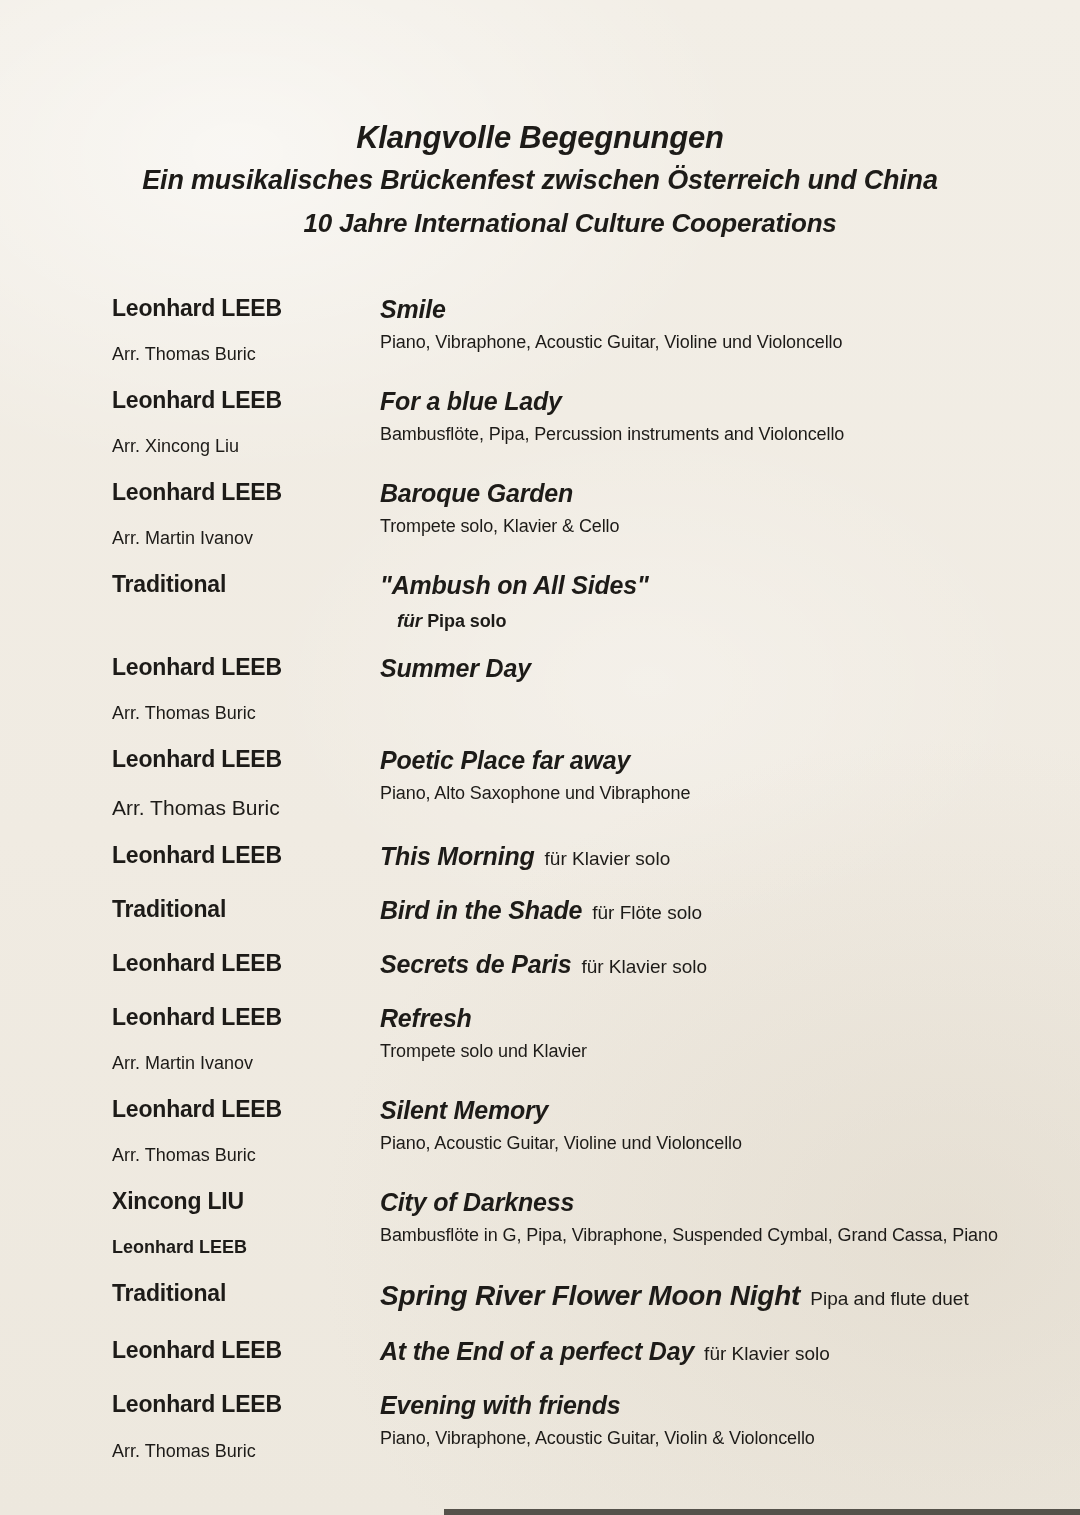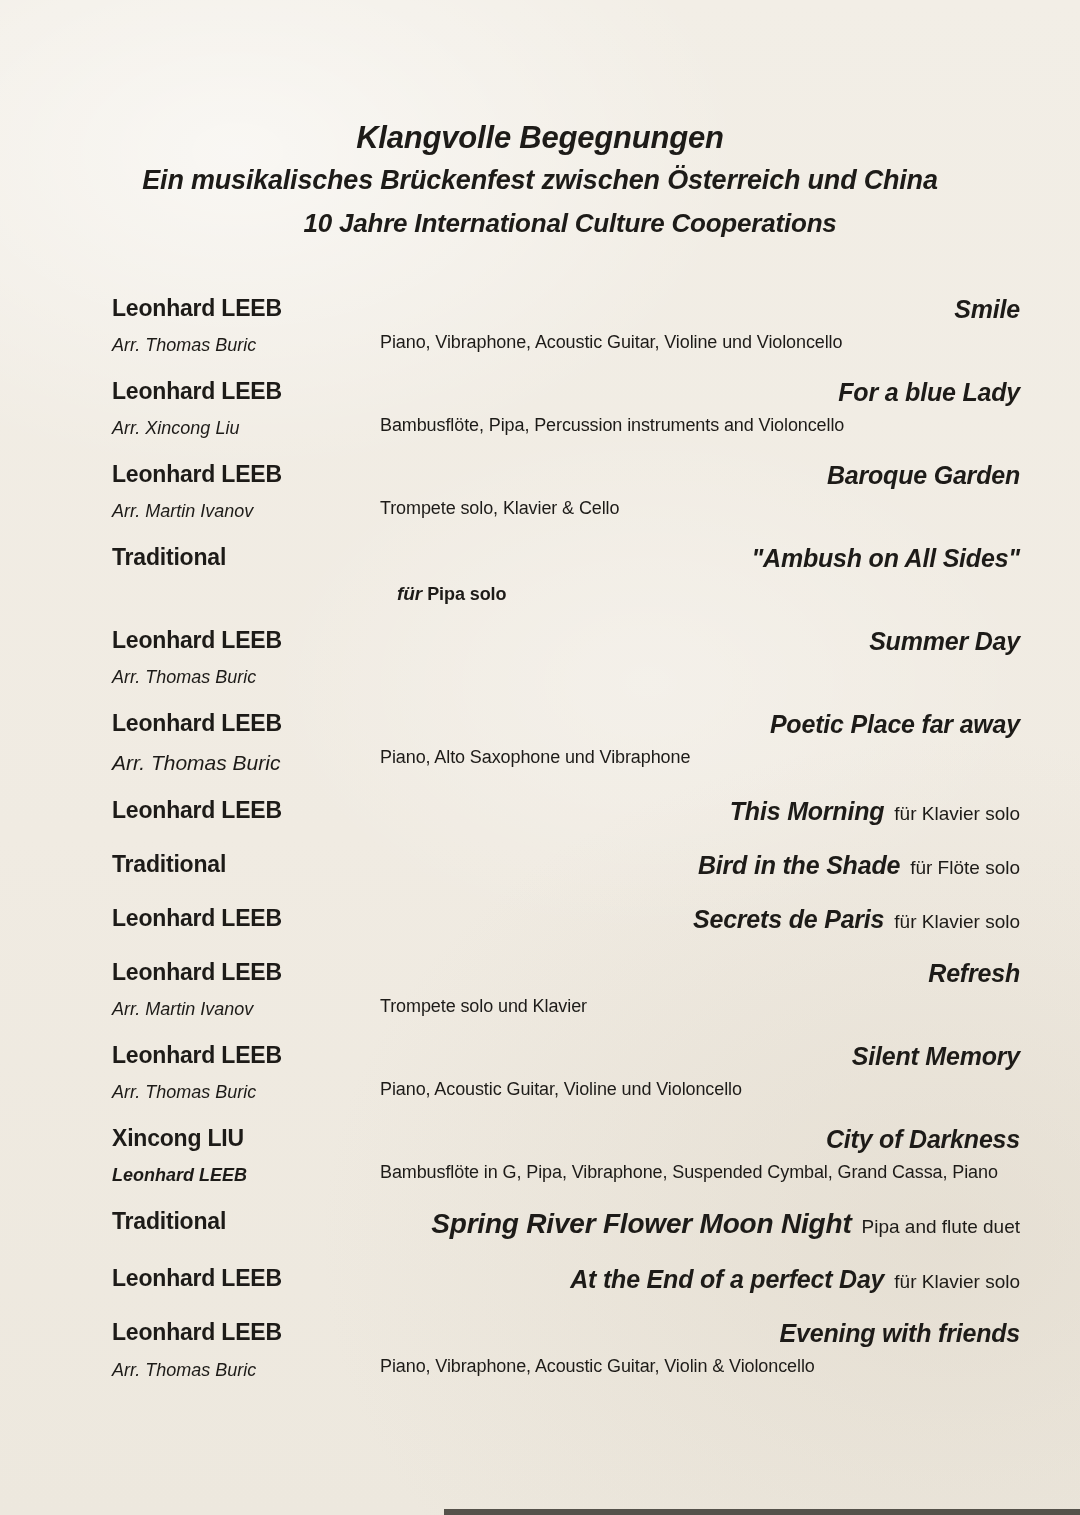--- a/index.html
+++ b/index.html
@@ -27,24 +27,24 @@
   .hdr h1{margin:0 0 9px 0;font-size:31px;line-height:1.15;font-weight:bold;font-style:italic;letter-spacing:-0.2px;}
   .hdr h2{margin:0 0 13px 0;font-size:27px;line-height:1.15;font-weight:bold;font-style:italic;letter-spacing:-0.2px;}
   .hdr h3{margin:0;font-size:26px;line-height:1.15;font-weight:bold;font-style:italic;transform:translateX(30px);letter-spacing:-0.2px;}
   
   .list{margin-top:56px;padding-left:112px;}
   .entry{display:flex;align-items:flex-start;margin-bottom:20px;}
   .entry.single{margin-bottom:25px;}
   .col-left{width:268px;flex:0 0 268px;}
   .col-right{flex:1 1 auto;max-width:640px;}
   .composer{font-size:23px;font-weight:bold;line-height:1.2;letter-spacing:-0.2px;}
-  .arranger{font-size:18px;font-style:italic;line-height:1.3;margin-top:12px;}
+  .arranger{font-size:18px;line-height:1.3;margin-top:21px;}
   .arranger.large{font-size:21px;}
   .arranger.bold-italic{font-weight:bold;font-size:18px;}
-  .titleline{display:flex;align-items:baseline;justify-content:flex-end;}
+  .titleline{display:flex;align-items:baseline;}
   .piece-title{font-size:25px;font-weight:bold;font-style:italic;line-height:1.16;letter-spacing:-0.2px;white-space:nowrap;}
   .piece-title.large{font-size:28px;}
   .piece-suffix{font-size:19px;font-weight:normal;margin-left:10px;white-space:nowrap;}
   .piece-suffix:empty{display:none;}
   .instrumentation{font-size:18px;line-height:1.38;margin-top:5px;letter-spacing:-0.1px;}
   .instrumentation.indent{margin-left:17px;margin-top:8px;font-weight:bold;}
   .inst-prefix{font-style:italic;font-size:19px;}
   .bottom-bar{position:absolute;bottom:0;right:0;left:444px;height:6px;background:var(--bar);opacity:0.9;}
 </style>
 </head>

